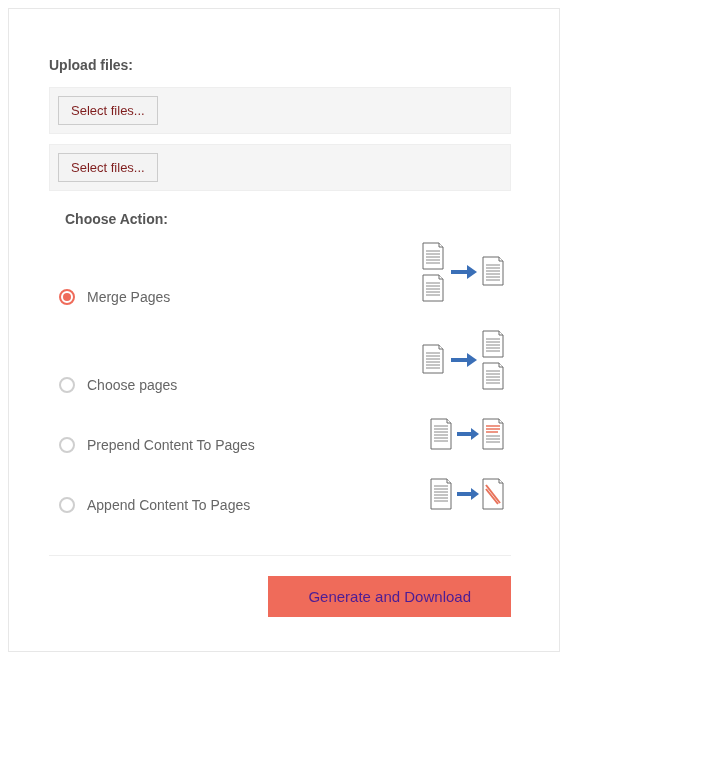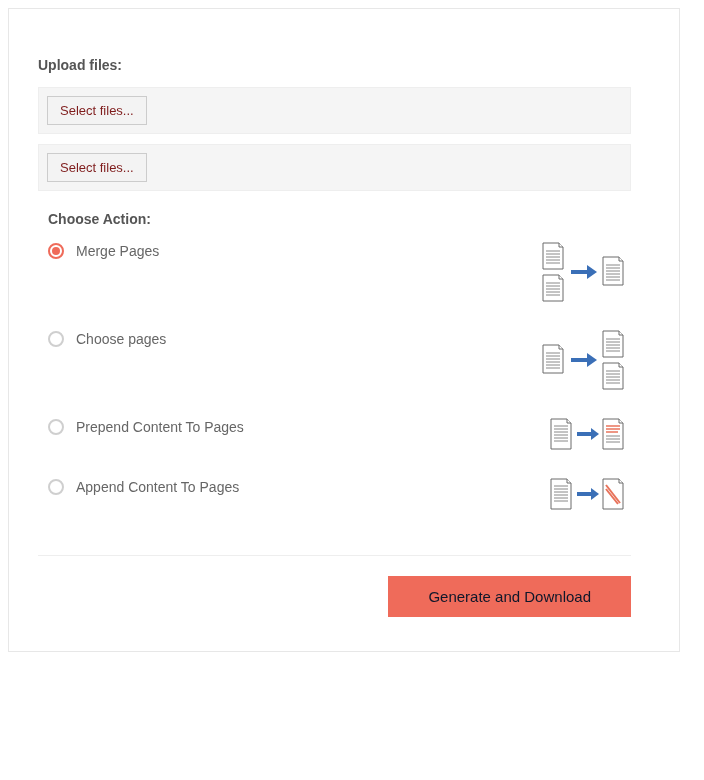--- a/index.html
+++ b/index.html
@@ -5,23 +5,23 @@
   * { box-sizing: border-box; }
   body {
     margin: 0;
     padding: 8px;
     font-family: "Helvetica Neue", Arial, sans-serif;
     background: #fff;
     color: #555;
     font-size: 14px;
   }
   .panel {
-    width: 672px;
+    width: 552px;
     border: 1px solid #e7e7e7;
-    padding: 48px 48px 24px 29px;
+    padding: 48px 48px 24px 40px;
     background: #fff;
   }
   .label-heading {
     font-weight: 700;
     color: #555;
     margin: 0 0 14px 0;
     display: block;
   }
   .upload-row {
     background: #f5f5f5;
@@ -34,28 +34,28 @@
     font-size: 13px;
     color: #7f1d1d;
     background: #f3f3f3;
     border: 1px solid #ccc;
     padding: 6px 12px;
     cursor: pointer;
   }
   .choose-heading {
     font-weight: 700;
     color: #555;
-    margin: 20px 0 8px 10px;
+    margin: 20px 0 8px 16px;
   }
   .option {
     padding: 6px 0 18px 10px;
   }
   .option-row {
     display: flex;
-    align-items: flex-start;
+    align-items: flex-end;
     justify-content: space-between;
     gap: 33px;
   }
   .radio-side {
     display: flex;
     align-items: center;
     gap: 12px;
     padding-top: 2px;
   }
   .radio {
@@ -87,21 +87,21 @@
     border-top: 1px solid #eee;
     margin: 24px 0 20px 0;
   }
   .footer {
     display: flex;
     justify-content: flex-end;
     padding-bottom: 10px;
   }
   .primary-btn {
     background: #ef6b5a;
-    color: #0f172a;
+    color: #4c1d95;
     border: none;
     padding: 12px 40px;
     font-size: 15px;
     cursor: pointer;
   }
   svg { display: block; }
 </style>
 </head>
 <body>
 

